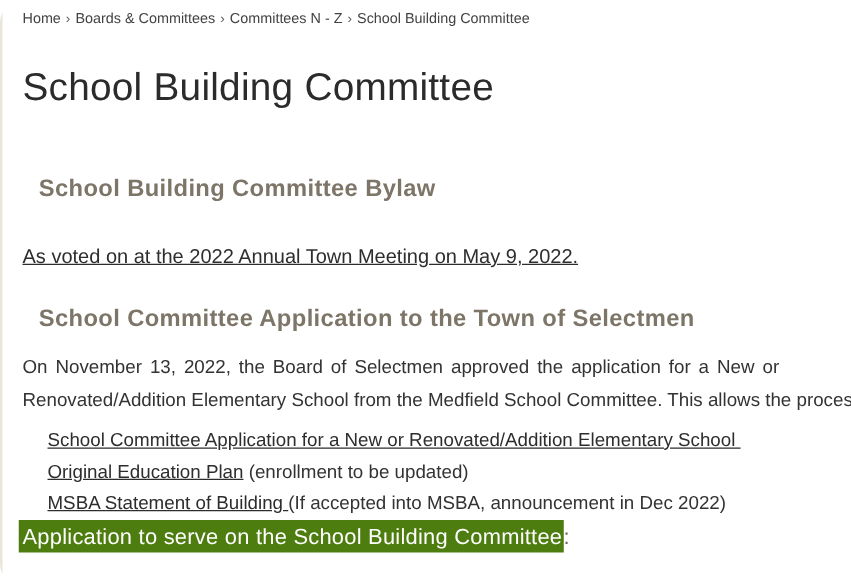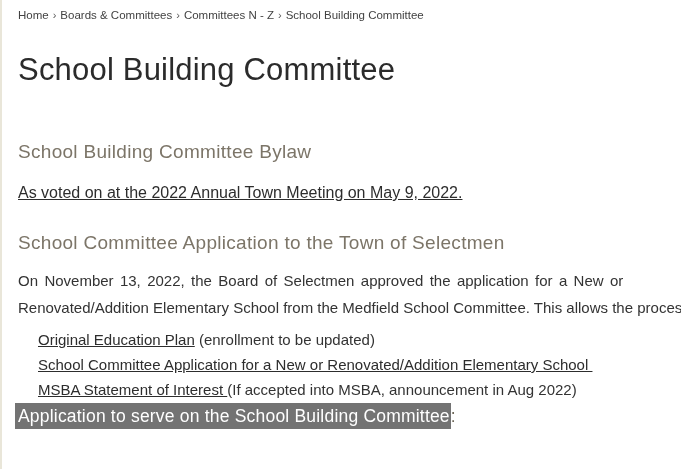--- a/index.html
+++ b/index.html
@@ -3,20 +3,21 @@
 <meta charset="utf-8">
 <style>
   html, body { margin: 0; padding: 0; background: #ffffff; }
   .page {
     position: relative;
     width: 681px;
     height: 469px;
     background: #ffffff;
     overflow: hidden;
     font-family: "Liberation Sans", sans-serif;
+    border-radius: 18px;
   }
   .left-strip {
     position: absolute;
     left: 0; top: 0;
     width: 2px; height: 100%;
     background: #e9e6d9;
   }
   .content { padding: 8px 8px 0 18px; }
 
   
@@ -35,23 +36,23 @@
     margin: 30px 0 0 0;
     font-size: 31px;
     font-weight: 400;
     letter-spacing: 0.2px;
     color: #2b2b2b;
     line-height: 36px;
   }
 
   
   .section-heading {
-    margin: 0;
+    margin: 13px;
     font-size: 19px;
-    font-weight: 400;
+    font-weight: 700;
     letter-spacing: 0.3px;
     color: #7c7568;
     line-height: 23px;
   }
   .section-heading.bylaw { margin-top: 52px; }
   .section-heading.application { margin-top: 29px; }
 
   
   .voted-link {
     display: inline-block;
@@ -88,21 +89,21 @@
 
   
   .highlight-line {
     margin: 4px 0 0 -3px;
     font-size: 17.5px;
     letter-spacing: 0.2px;
     line-height: 21px;
     font-weight: 400;
   }
   .selected-text {
-    background: #737373;
+    background: #4d7c0f;
     color: #ffffff;
     padding: 3px 1px 3px 3px;
   }
   .heading-colon { color: #6e685a; }
 </style>
 </head>
 <body>
 
 <div class="page">
   <div class="left-strip"></div>
@@ -124,23 +125,23 @@
     
     <h2 class="section-heading application">School Committee Application to the Town of Selectmen</h2>
 
     <div class="paragraph">
       <div class="para-line stretch">On November 13, 2022, the Board of Selectmen approved the application for a New or</div>
       <div class="para-line">Renovated/Addition Elementary School from the Medfield School Committee. This allows the process</div>
     </div>
 
     
     <div class="doc-links">
+      <div class="doc-row"><span class="doc-link">School Committee Application for a New or Renovated/Addition Elementary School </span><span class="doc-rest"></span></div>
       <div class="doc-row"><span class="doc-link">Original Education Plan</span><span class="doc-rest"> (enrollment to be updated)</span></div>
-      <div class="doc-row"><span class="doc-link">School Committee Application for a New or Renovated/Addition Elementary School </span><span class="doc-rest"></span></div>
-      <div class="doc-row"><span class="doc-link">MSBA Statement of Interest </span><span class="doc-rest">(If accepted into MSBA, announcement in Aug 2022)</span></div>
+      <div class="doc-row"><span class="doc-link">MSBA Statement of Building </span><span class="doc-rest">(If accepted into MSBA, announcement in Dec 2022)</span></div>
     </div>
 
     
     <div class="highlight-line">
       <span class="selected-text">Application to serve on the School Building Committee</span><span class="heading-colon">:</span>
     </div>
 
   </div>
 </div>
 

